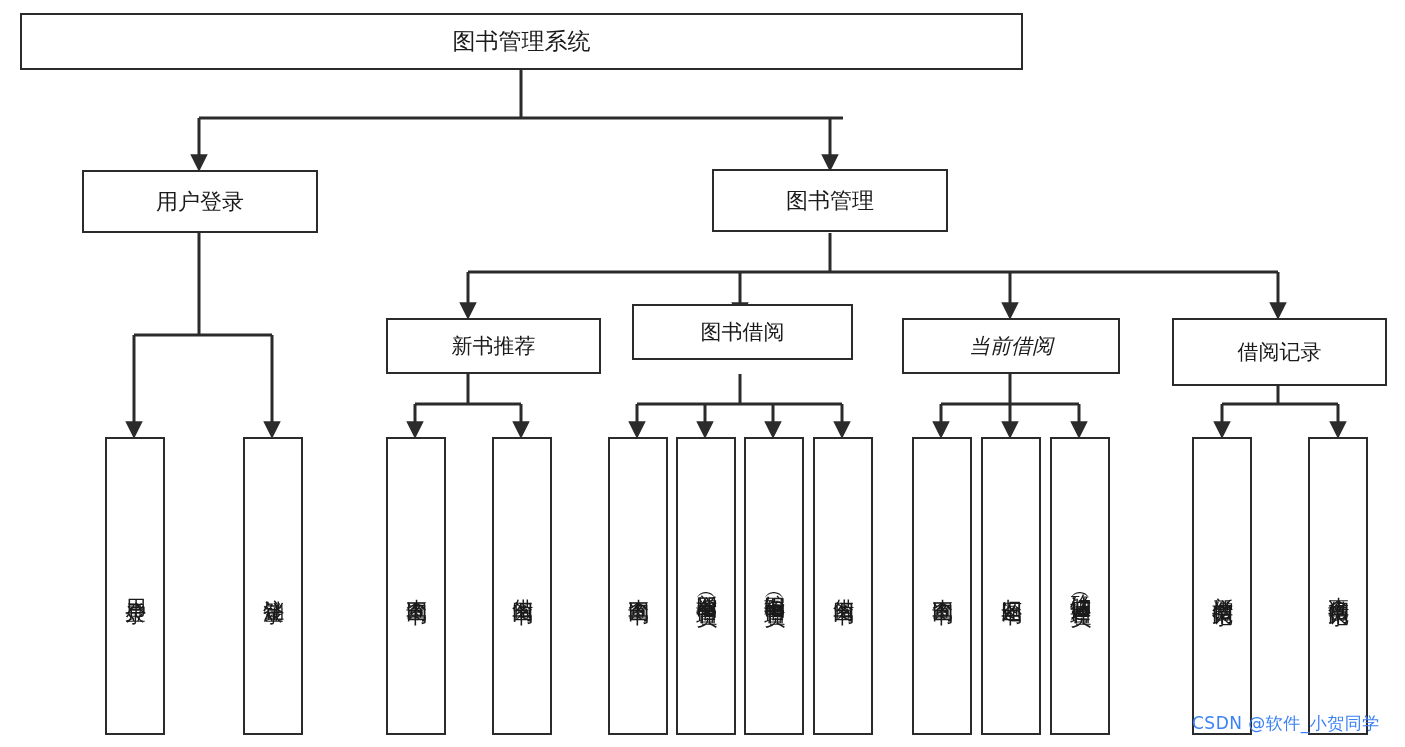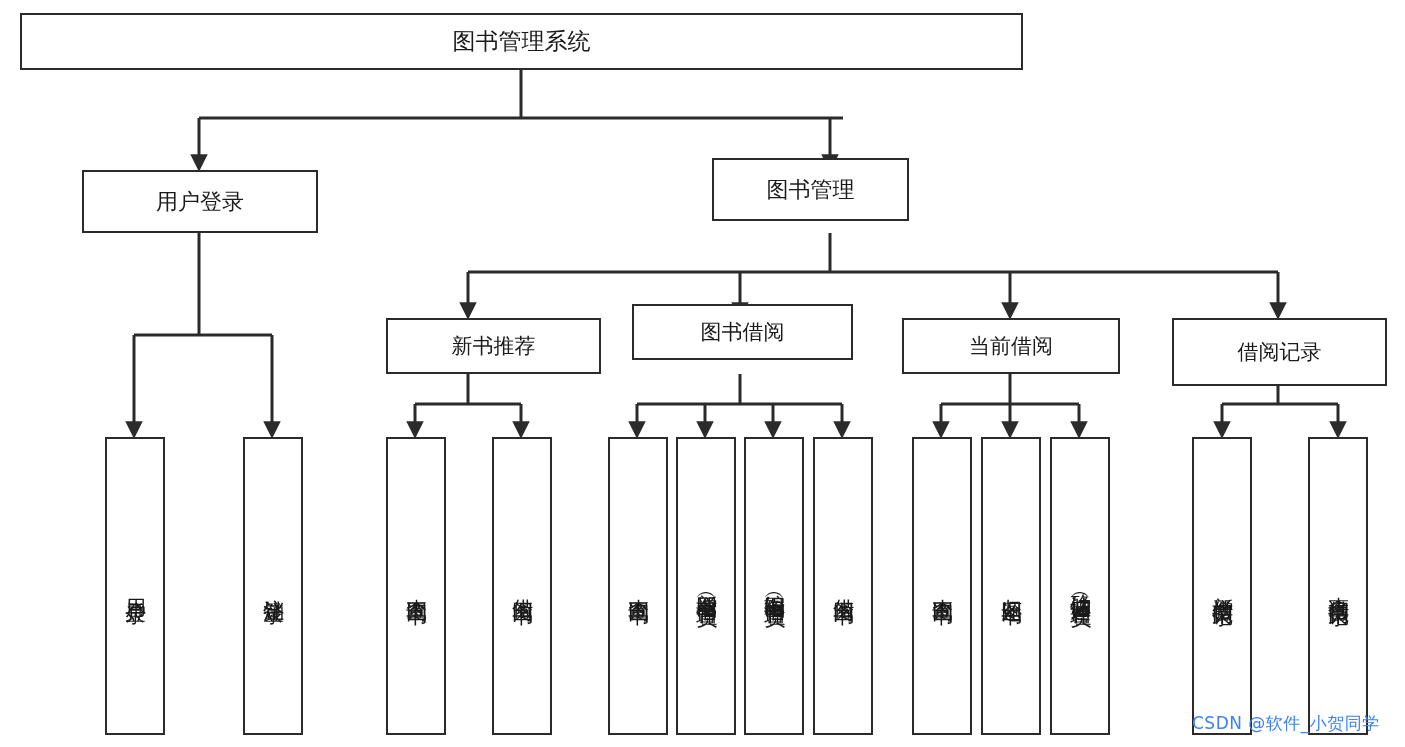--- a/index.html
+++ b/index.html
@@ -128,31 +128,31 @@
     </g>
   </svg>
 
   <div class="node root" style="left:20px; top:13px; width:1003px; height:57px;">
     <span>图书管理系统</span>
   </div>
 
   <div class="node level2" style="left:82px; top:170px; width:236px; height:63px;">
     <span>用户登录</span>
   </div>
-  <div class="node level2" style="left:712px; top:158px; width:197px; height:63px;">
+  <div class="node level2" style="left:712px; top:169px; width:236px; height:63px;">
     <span>图书管理</span>
   </div>
 
   <div class="node level3" style="left:362px; top:318px; width:215px; height:56px;margin-left:24px;">
     <span>新书推荐</span>
   </div>
   <div class="node level3" style="left:632px; top:304px; width:221px; height:56px;">
     <span>图书借阅</span>
   </div>
-  <div class="node level3" style="left:902px; top:318px; width:218px; height:56px;">
+  <div class="node level3" style="left:902px; top:318px; width:218px; height:56px;font-style:italic;">
     <span>当前借阅</span>
   </div>
   <div class="node level3" style="left:1172px; top:318px; width:215px; height:68px;">
     <span>借阅记录</span>
   </div>
 
   <div class="node leaf" style="left:105px; top:437px; width:60px; height:298px;">
     <span class="vtext">用户登录</span>
   </div>
   <div class="node leaf" style="left:243px; top:437px; width:60px; height:298px;">

